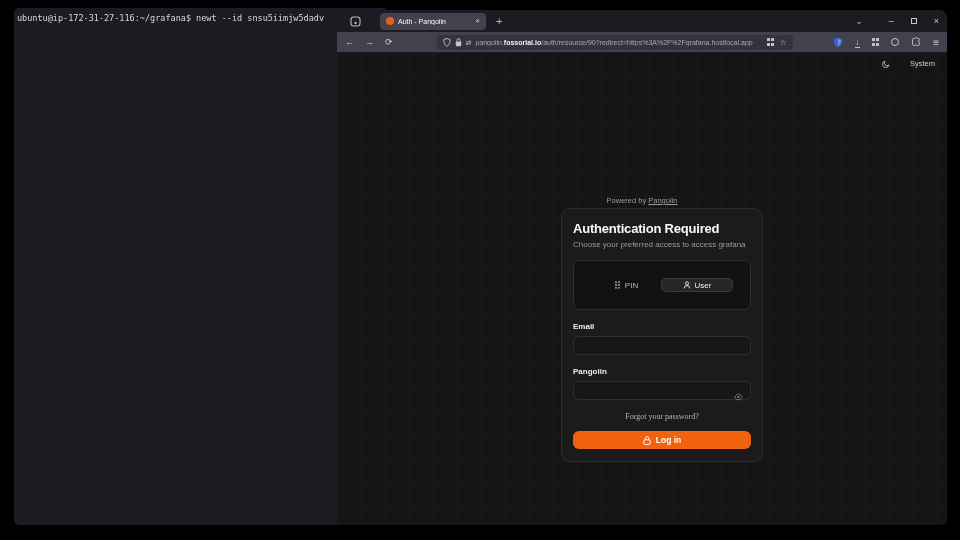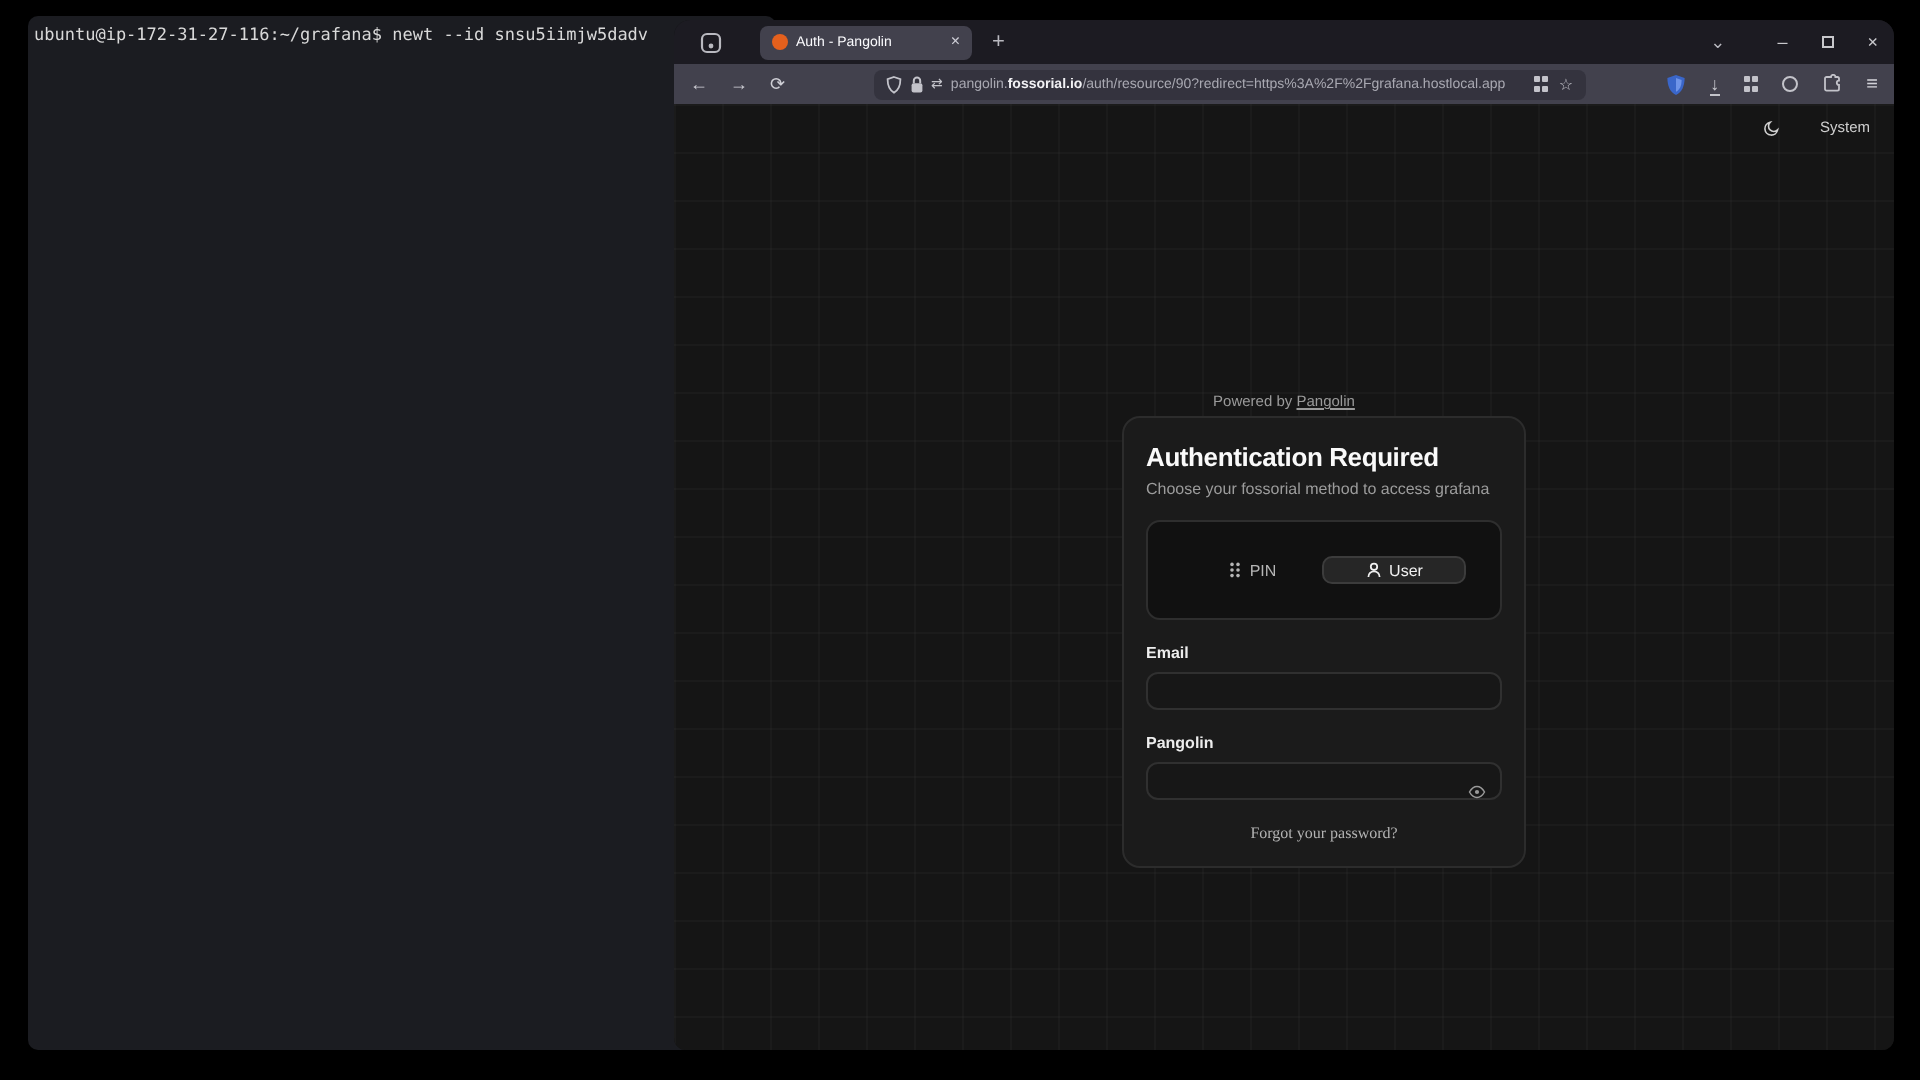--- a/index.html
+++ b/index.html
@@ -174,21 +174,21 @@
       <span>System</span>
     </div>
 
     <div class="powered">
       <span>Powered by</span>
       <a>Pangolin</a>
     </div>
 
     <div class="card">
       <div class="card-title">Authentication Required</div>
-      <div class="card-sub">Choose your fossorial method to access grafana</div>
+      <div class="card-sub">Choose your preferred access to access grafana</div>
 
       <div class="seg">
         <div class="seg-tab">
           <svg width="7" height="8" viewBox="0 0 7 8">
               <g fill="#b5b5b5">
                 <circle cx="2" cy="1.2" r="0.9"></circle>
                 <circle cx="5" cy="1.2" r="0.9"></circle>
                 <circle cx="2" cy="4" r="0.9"></circle>
                 <circle cx="5" cy="4" r="0.9"></circle>
                 <circle cx="2" cy="6.8" r="0.9"></circle>
@@ -214,16 +214,23 @@
         <span class="eye">
           <svg width="9" height="8" viewBox="0 0 12 9">
               <path d="M1 4.5 C2.5 1.8 4.2 0.8 6 0.8 C7.8 0.8 9.5 1.8 11 4.5 C9.5 7.2 7.8 8.2 6 8.2 C4.2 8.2 2.5 7.2 1 4.5 Z" fill="none" stroke="#9a9a9a" stroke-width="1"></path>
               <circle cx="6" cy="4.5" r="1.4" fill="#9a9a9a"></circle>
             </svg>
         </span>
       </div>
 
       <div class="forgot">Forgot your password?</div>
 
+      <button class="login-btn">
+        <svg width="8" height="9" viewBox="0 0 8 9">
+            <rect x="0.8" y="3.8" width="6.4" height="4.6" rx="1" fill="none" stroke="#fff" stroke-width="1"></rect>
+            <path d="M2.2 3.8 V2.5 a1.8 1.8 0 0 1 3.6 0 V3.8" fill="none" stroke="#fff" stroke-width="1"></path>
+          </svg>
+        <span>Log in</span>
+      </button>
     </div>
 
   </div>
 </div>
 
 </body></html>

